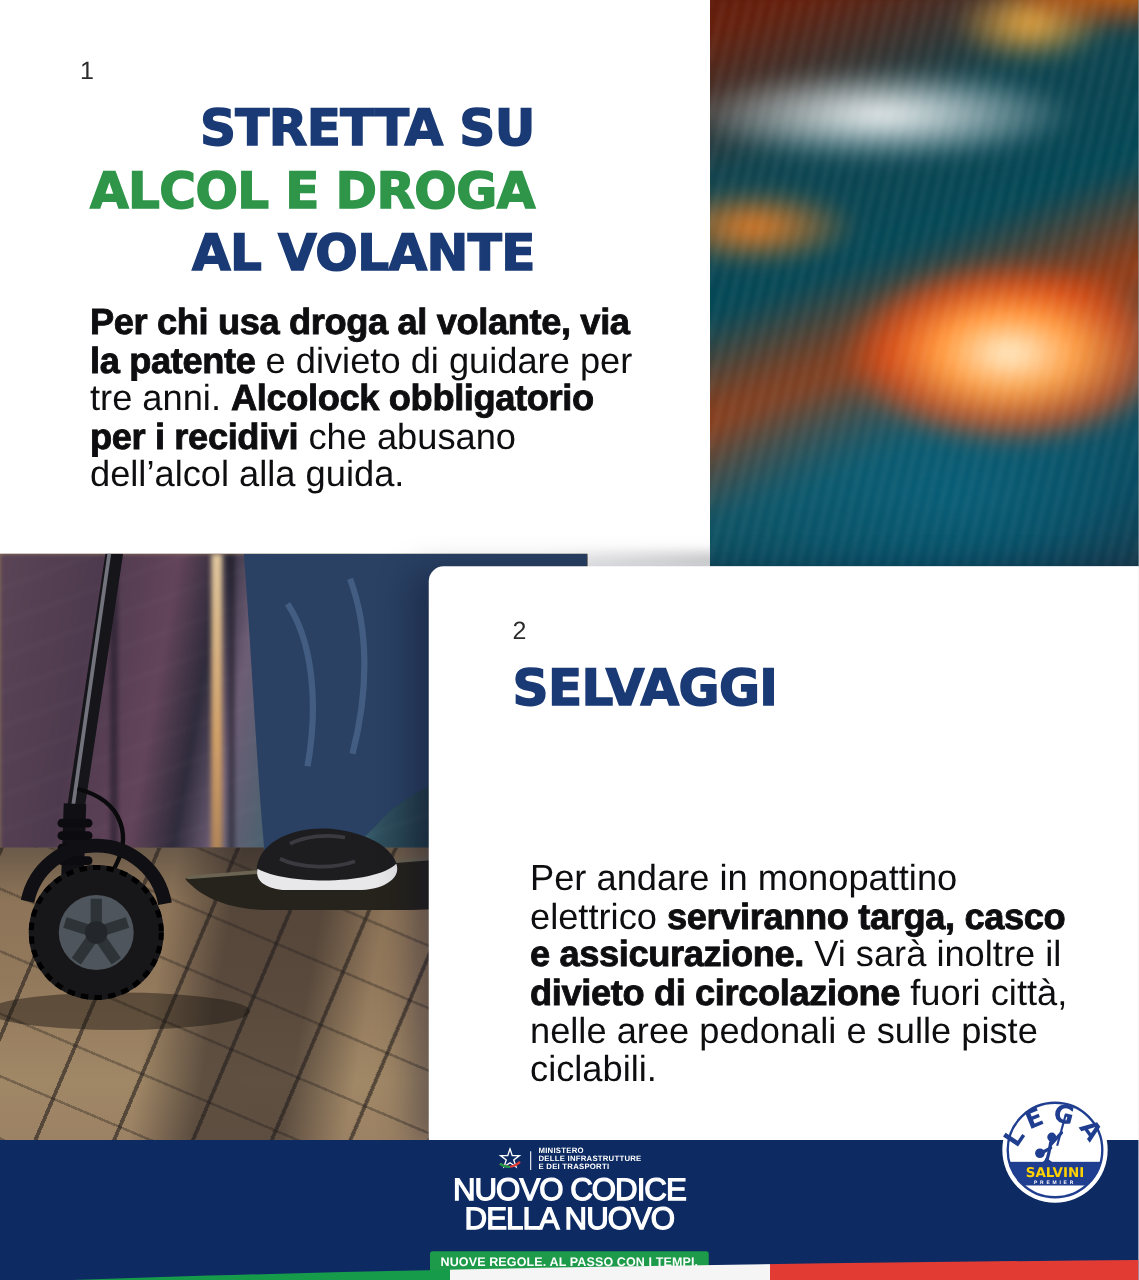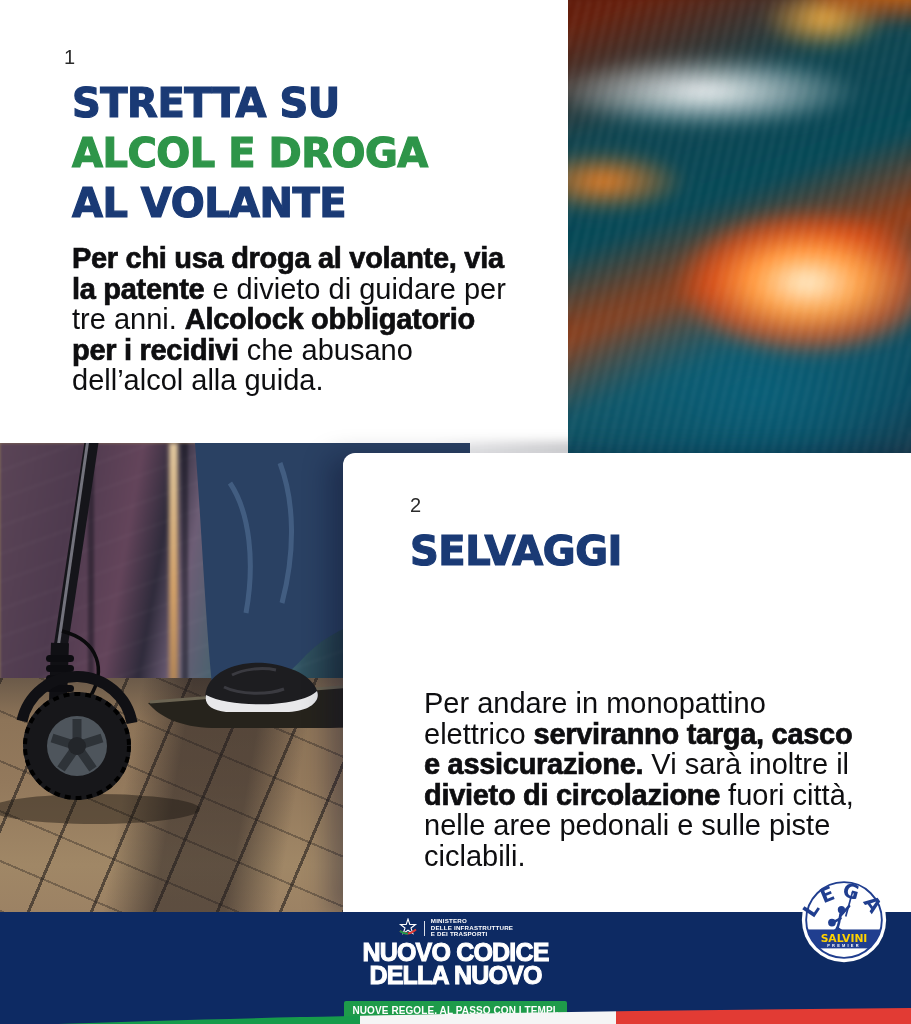--- a/index.html
+++ b/index.html
@@ -3,21 +3,21 @@
 <meta charset="utf-8">
 <style>
   html,body{margin:0;padding:0;background:#e8e8e8;}
   .canvas{position:relative;width:911px;height:1024px;background:#fff;overflow:hidden;
           font-family:"Liberation Sans",sans-serif;}
 
   
   .sec-num{position:absolute;font-size:20px;color:#2b2b2b;font-family:"Liberation Sans",sans-serif;}
   .headline{position:absolute;font-family:"DejaVu Sans",sans-serif;font-weight:bold;
             font-size:40px;line-height:50px;letter-spacing:-.5px;-webkit-text-stroke:1.2px currentColor;}
-  .headline .ln{display:block;}
+  .headline .ln{display:block;text-align:right;}
   .ln-navy{color:var(--c-navy,#1A3A75);-webkit-text-stroke:1.2px var(--c-navy,#1A3A75);}
   .ln-green{color:var(--c-green,#2E9549);-webkit-text-stroke:1.2px var(--c-green,#2E9549);}
   .bodytext{position:absolute;font-size:29px;line-height:30.5px;color:var(--c-bodytext,#0E0E10);}
   .bodytext strong{-webkit-text-stroke:.7px currentColor;letter-spacing:-.3px;}
 
   .s1-num{left:64px;top:46px;}
   .s1-title{left:72px;top:78px;}
   .s1-body{left:72px;top:243px;width:452px;}
   .s2-num{left:410px;top:494px;}
   .s2-title{left:410px;top:526px;}
@@ -59,21 +59,21 @@
          border-top-left-radius:12px;box-shadow:-14px 4px 26px rgba(8,12,40,.35);z-index:2;}
   .curl-shadow{position:absolute;left:430px;top:441px;width:481px;height:13px;z-index:0;
          background:linear-gradient(92deg, rgba(0,0,0,0) 0%, rgba(0,0,0,.26) 55%, rgba(0,0,0,.06) 100%);filter:blur(4px);}
 
   
   .footer{position:absolute;left:0;top:912px;width:911px;height:112px;background:var(--c-footer,#0D2A63);z-index:3;}
   .ministry{position:absolute;left:0;right:0;top:6px;margin:auto;width:max-content;display:flex;align-items:center;gap:6px;}
   .ministry-text{color:#fff;font-size:6.2px;line-height:6.6px;font-weight:bold;letter-spacing:.2px;text-transform:uppercase;}
   .min-divider{width:1px;height:15px;background:rgba(255,255,255,.85);}
   .footer-title{position:absolute;left:0;right:0;top:29px;margin:auto;width:max-content;text-align:center;
-    color:#fff;font-weight:bold;font-size:25px;line-height:23px;letter-spacing:-.8px;-webkit-text-stroke:1px #fff;
+    color:#fff;font-weight:normal;font-size:25px;line-height:23px;letter-spacing:-.8px;-webkit-text-stroke:1px #fff;
     font-family:"Liberation Sans",sans-serif;}
   .footer-badge{position:absolute;left:0;right:0;top:89px;margin:auto;width:max-content;background:var(--c-badge,#1E9B4A);
     color:#fff;font-size:10px;font-weight:bold;letter-spacing:.1px;padding:4px 8px 3px;border-radius:2px;}
   .flag-svg{position:absolute;left:0;bottom:0;}
   .st-g{stop-color:var(--c-flaggreen,#169B4B);}
   .st-w{stop-color:var(--c-flagwhite,#F5F5F5);}
   .st-r{stop-color:var(--c-flagred,#E23B34);}
 
   
   .lega{position:absolute;left:801px;top:877px;width:86px;height:86px;z-index:4;}

